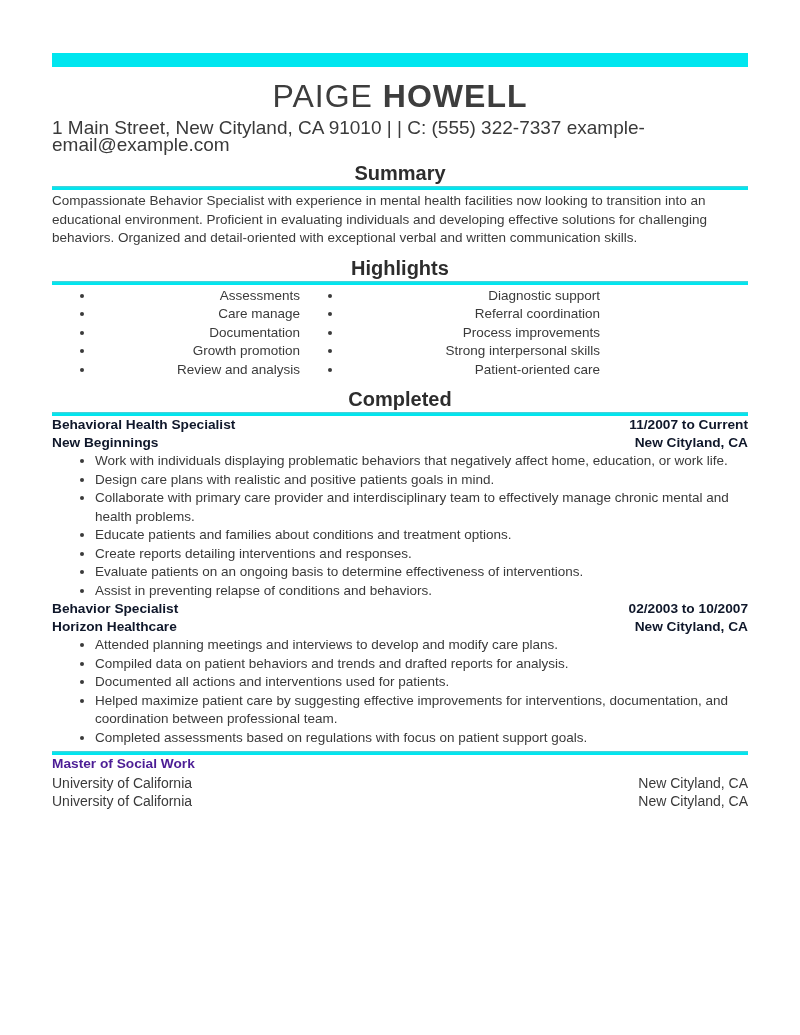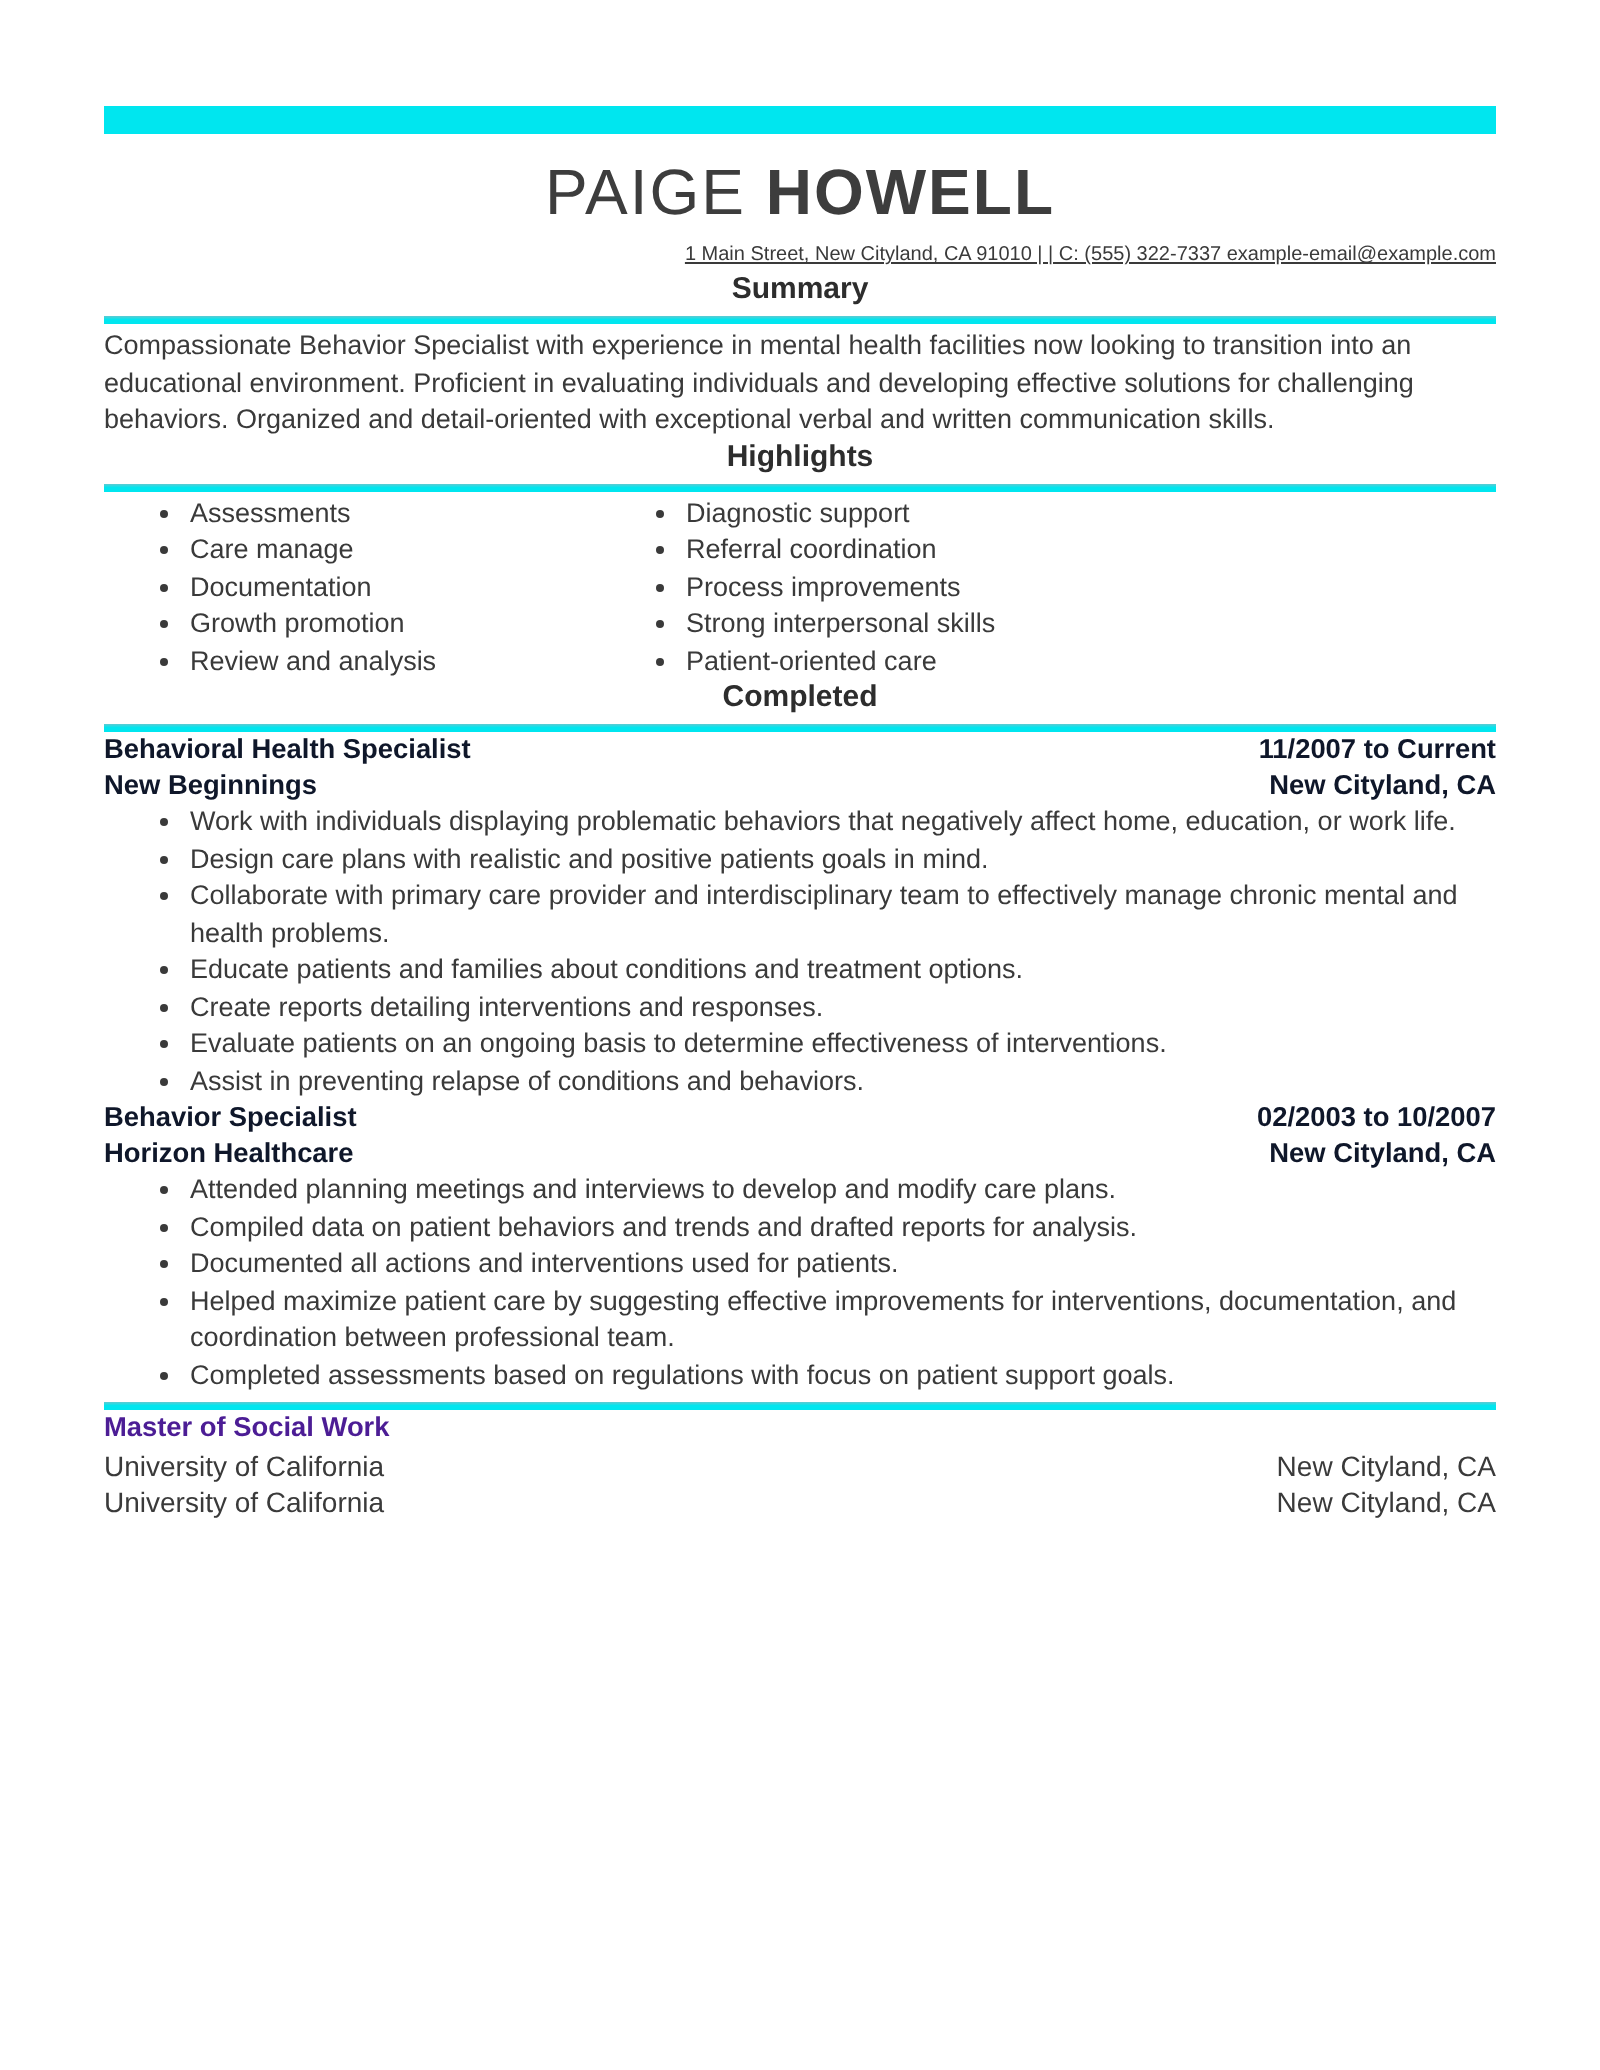--- a/index.html
+++ b/index.html
@@ -33,49 +33,49 @@
     font-size: 32px;
     line-height: 34px;
     letter-spacing: 1px;
     color: #3d3d3d;
     white-space: nowrap;
   }
   .name .first { font-weight: 400; }
   .name .last  { font-weight: 700; }
   .contact {
     margin-top: 6px;
-    text-align: right;
-    font-size: 10px;
+    text-align: left;
+    font-size: 19px;
     line-height: 17px;
     color: var(--text);
-    text-decoration: underline;
   }
   .section-title {
+    margin-top: 11px;
     text-align: center;
-    font-size: 15px;
+    font-size: 20px;
     line-height: 18px;
     font-weight: 700;
     color: var(--heading);
   }
   .rule {
     margin-top: 4px;
     height: 4px;
     background: linear-gradient(#5fcad2, var(--accent) 45%);
   }
   .body-text {
     font-size: 13.5px;
     line-height: 18.5px;
   }
   .summary-text { margin-top: 2px; }
 
   .highlights-cols {
     display: flex;
     margin-top: 2px;
   }
-  .hl-col { list-style: disc outside; }
+  .hl-col { list-style: disc outside; text-align: right; }
   .hl-col li { line-height: 18.5px; }
   .hl-col-1 { width: 248px; padding-left: 43px; }
   .hl-col-2 { width: 300px; padding-left: 43px; }
 
   .job-header-row {
     display: flex;
     justify-content: space-between;
     font-weight: 700;
     font-size: 13.7px;
     line-height: 18px;

